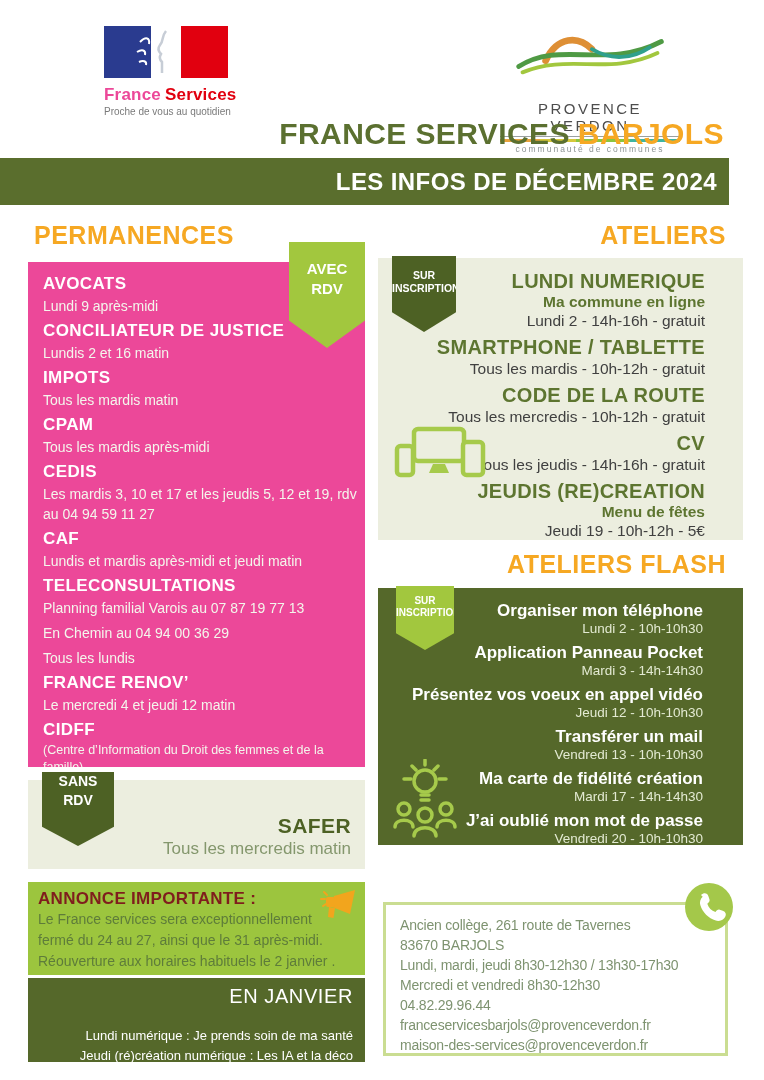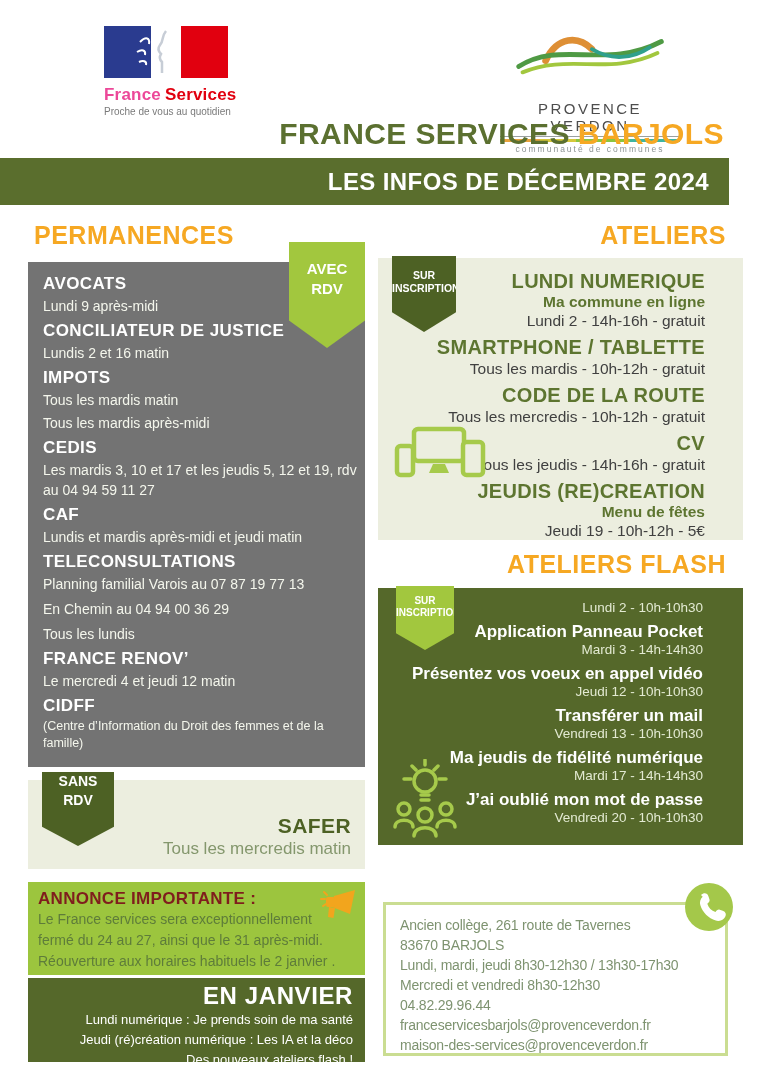--- a/index.html
+++ b/index.html
@@ -18,39 +18,39 @@
              border-bottom:1.5px solid #9aa0a0; padding-bottom:2px; }
   .pv-colorbar { height:2.5px; margin-top:2px;
       background:linear-gradient(to right,#e8a33d 0 22%,#d6c83b 22% 42%,#8bc53f 42% 72%,#3fb5a0 72% 100%); }
   .pv-sub { font-size:8.5px; color:#8d9494; letter-spacing:2px; margin-top:2px; }
 
   
   .main-title { position:absolute; right:40px; top:117px; font-size:30px; font-weight:bold; letter-spacing:.4px; white-space:nowrap; }
   .main-title .green { color:#5b7030; }
   .main-title .accent { color:#f6a823; margin-left:8px; }
   .subtitle-bar { position:absolute; left:0; top:158px; width:729px; height:47px; background:#5a6e2d;
-      display:flex; align-items:center; justify-content:flex-end; padding-right:20px; }
+      display:flex; align-items:center; justify-content:flex-end; padding-right:12px; }
   .subtitle-bar span { color:#fff; font-size:24px; font-weight:bold; letter-spacing:.4px; }
 
   
   .sec-heading { position:absolute; color:#f6a823; font-size:25px; font-weight:bold; letter-spacing:.5px; white-space:nowrap; }
   .h-perm { left:34px; top:221px; }
   .h-atel { right:38px; top:221px; }
   .h-flash { right:38px; top:550px; }
 
   
   .ribbon { position:absolute; color:#fff; font-weight:bold; text-align:center;
       clip-path:polygon(0 0,100% 0,100% 74%,50% 100%,0 74%); z-index:5; }
   .avec-badge { left:289px; top:242px; width:76px; height:106px; background:#a2c73e; font-size:15px; line-height:20px; padding-top:17px; }
   .sans-badge { left:42px; top:772px; width:72px; height:74px; background:#4d6124; font-size:14px; line-height:19px; }
   .sur-badge-a { left:392px; top:256px; width:64px; height:76px; background:#4d6124; font-size:10.5px; line-height:13px; padding-top:13px; }
   .sur-badge-b { left:396px; top:586px; width:58px; height:64px; background:#a2c73e; font-size:10px; line-height:12px; padding-top:9px; }
 
   
-  .perm-box { position:absolute; left:28px; top:262px; width:337px; height:505px; background:#737373;
+  .perm-box { position:absolute; left:28px; top:262px; width:337px; height:505px; background:#ec4899;
       color:#fff; padding:10px 8px 0 15px; overflow:hidden; }
   .pi-name { font-size:17px; font-weight:bold; letter-spacing:.4px; line-height:24px; }
   .pi-det { font-size:14px; line-height:20px; color:#f4f6ec; }
   .pi-det.spaced { margin-bottom:5px; }
   .pi-det.small { font-size:12.5px; line-height:17px; }
   .pi { margin-bottom:3px; }
 
   
   .safer-box { position:absolute; left:28px; top:780px; width:337px; height:89px; background:#eceedf;
       display:flex; flex-direction:column; justify-content:flex-end; align-items:flex-end; padding:0 14px 10px 0; }
@@ -60,21 +60,21 @@
   
   .annonce-box { position:absolute; left:28px; top:882px; width:337px; height:93px; background:#9cc53e;
       padding:6px 10px 0 10px; overflow:hidden; }
   .annonce-head { font-size:17px; font-weight:bold; color:#7f1d1d; letter-spacing:.3px; line-height:21px; }
   .annonce-text { font-size:14px; color:#5e7c3a; line-height:21px; width:310px; }
   .megaphone { position:absolute; right:6px; top:5px; }
 
   
   .janvier-box { position:absolute; left:28px; top:978px; width:337px; height:84px; background:#55682a;
       color:#fff; text-align:right; padding:7px 12px 0 6px; overflow:hidden; }
-  .janvier-head { font-size:24px; font-weight:bold; letter-spacing:.6px; line-height:22px; margin-bottom:4px; }
+  .janvier-head { font-size:20px; font-weight:normal; letter-spacing:.6px; line-height:22px; margin-bottom:20px; }
   .janvier-line { font-size:13px; line-height:17px; margin-bottom:3px; white-space:nowrap; }
 
   
   .ateliers-box { position:absolute; left:378px; top:258px; width:365px; height:282px; background:#eceedf;
       text-align:right; padding:12px 38px 0 0; overflow:hidden; }
   .ai { margin-bottom:6px; }
   .ai-title { font-size:20px; font-weight:bold; color:#5d7530; letter-spacing:.3px; line-height:23px; white-space:nowrap; }
   .ai-sub { font-size:15.5px; font-weight:bold; color:#5d7530; line-height:18px; }
   .ai-sub:empty { display:none; }
   .ai-time { font-size:15.5px; color:#404040; line-height:19px; white-space:nowrap; }
@@ -143,20 +143,21 @@
     </div>
     <div class="pi">
       <div class="pi-name">CONCILIATEUR DE JUSTICE</div>
       <div class="pi-det">Lundis 2 et 16 matin</div>
     </div>
     <div class="pi">
       <div class="pi-name">IMPOTS</div>
       <div class="pi-det">Tous les mardis matin</div>
     </div>
     <div class="pi">
+      <div class="pi-name">CPAM</div>
       <div class="pi-det">Tous les mardis après-midi</div>
     </div>
     <div class="pi">
       <div class="pi-name">CEDIS</div>
       <div class="pi-det">Les mardis 3, 10 et 17 et les jeudis 5, 12 et 19, rdv au 04 94 59 11 27</div>
     </div>
     <div class="pi">
       <div class="pi-name">CAF</div>
       <div class="pi-det">Lundis et mardis après-midi et jeudi matin</div>
     </div>
@@ -223,36 +224,37 @@
     <svg class="devices" width="92" height="58" viewBox="0 0 92 58" fill="#eceedf" stroke="#a6ca4b" stroke-width="4.5" stroke-linejoin="round">
       <rect x="20" y="3" width="50" height="32" rx="4"></rect>
       <path d="M39 38 L51 38 L55 47 L35 47 Z" fill="#a6ca4b" stroke="none"></path>
       <rect x="3" y="20" width="16" height="29" rx="3.5"></rect>
       <rect x="69" y="16" width="20" height="33" rx="3.5"></rect>
     </svg>
   </div>
 
   <div class="flash-box">
     <div class="fi">
+      <div class="fi-title">Organiser mon téléphone</div>
       <div class="fi-time">Lundi 2 - 10h-10h30</div>
     </div>
     <div class="fi">
       <div class="fi-title">Application Panneau Pocket</div>
       <div class="fi-time">Mardi 3 - 14h-14h30</div>
     </div>
     <div class="fi">
       <div class="fi-title">Présentez vos voeux en appel vidéo</div>
       <div class="fi-time">Jeudi 12 - 10h-10h30</div>
     </div>
     <div class="fi">
       <div class="fi-title">Transférer un mail</div>
       <div class="fi-time">Vendredi 13 - 10h-10h30</div>
     </div>
     <div class="fi">
-      <div class="fi-title">Ma jeudis de fidélité numérique</div>
+      <div class="fi-title">Ma carte de fidélité création</div>
       <div class="fi-time">Mardi 17 - 14h-14h30</div>
     </div>
     <div class="fi">
       <div class="fi-title">J’ai oublié mon mot de passe</div>
       <div class="fi-time">Vendredi 20 - 10h-10h30</div>
     </div>
     <svg class="bulb" width="66" height="80" viewBox="0 0 66 80" fill="none" stroke="#a6ca4b" stroke-width="3.5" stroke-linecap="round">
       <path d="M20 7 L24 11 M46 7 L42 11 M12 20 H19 M54 20 H47 M33 1 V6"></path>
       <circle cx="33" cy="22" r="11"></circle>
       <path d="M29 36 H37 M29 41 H37"></path>

